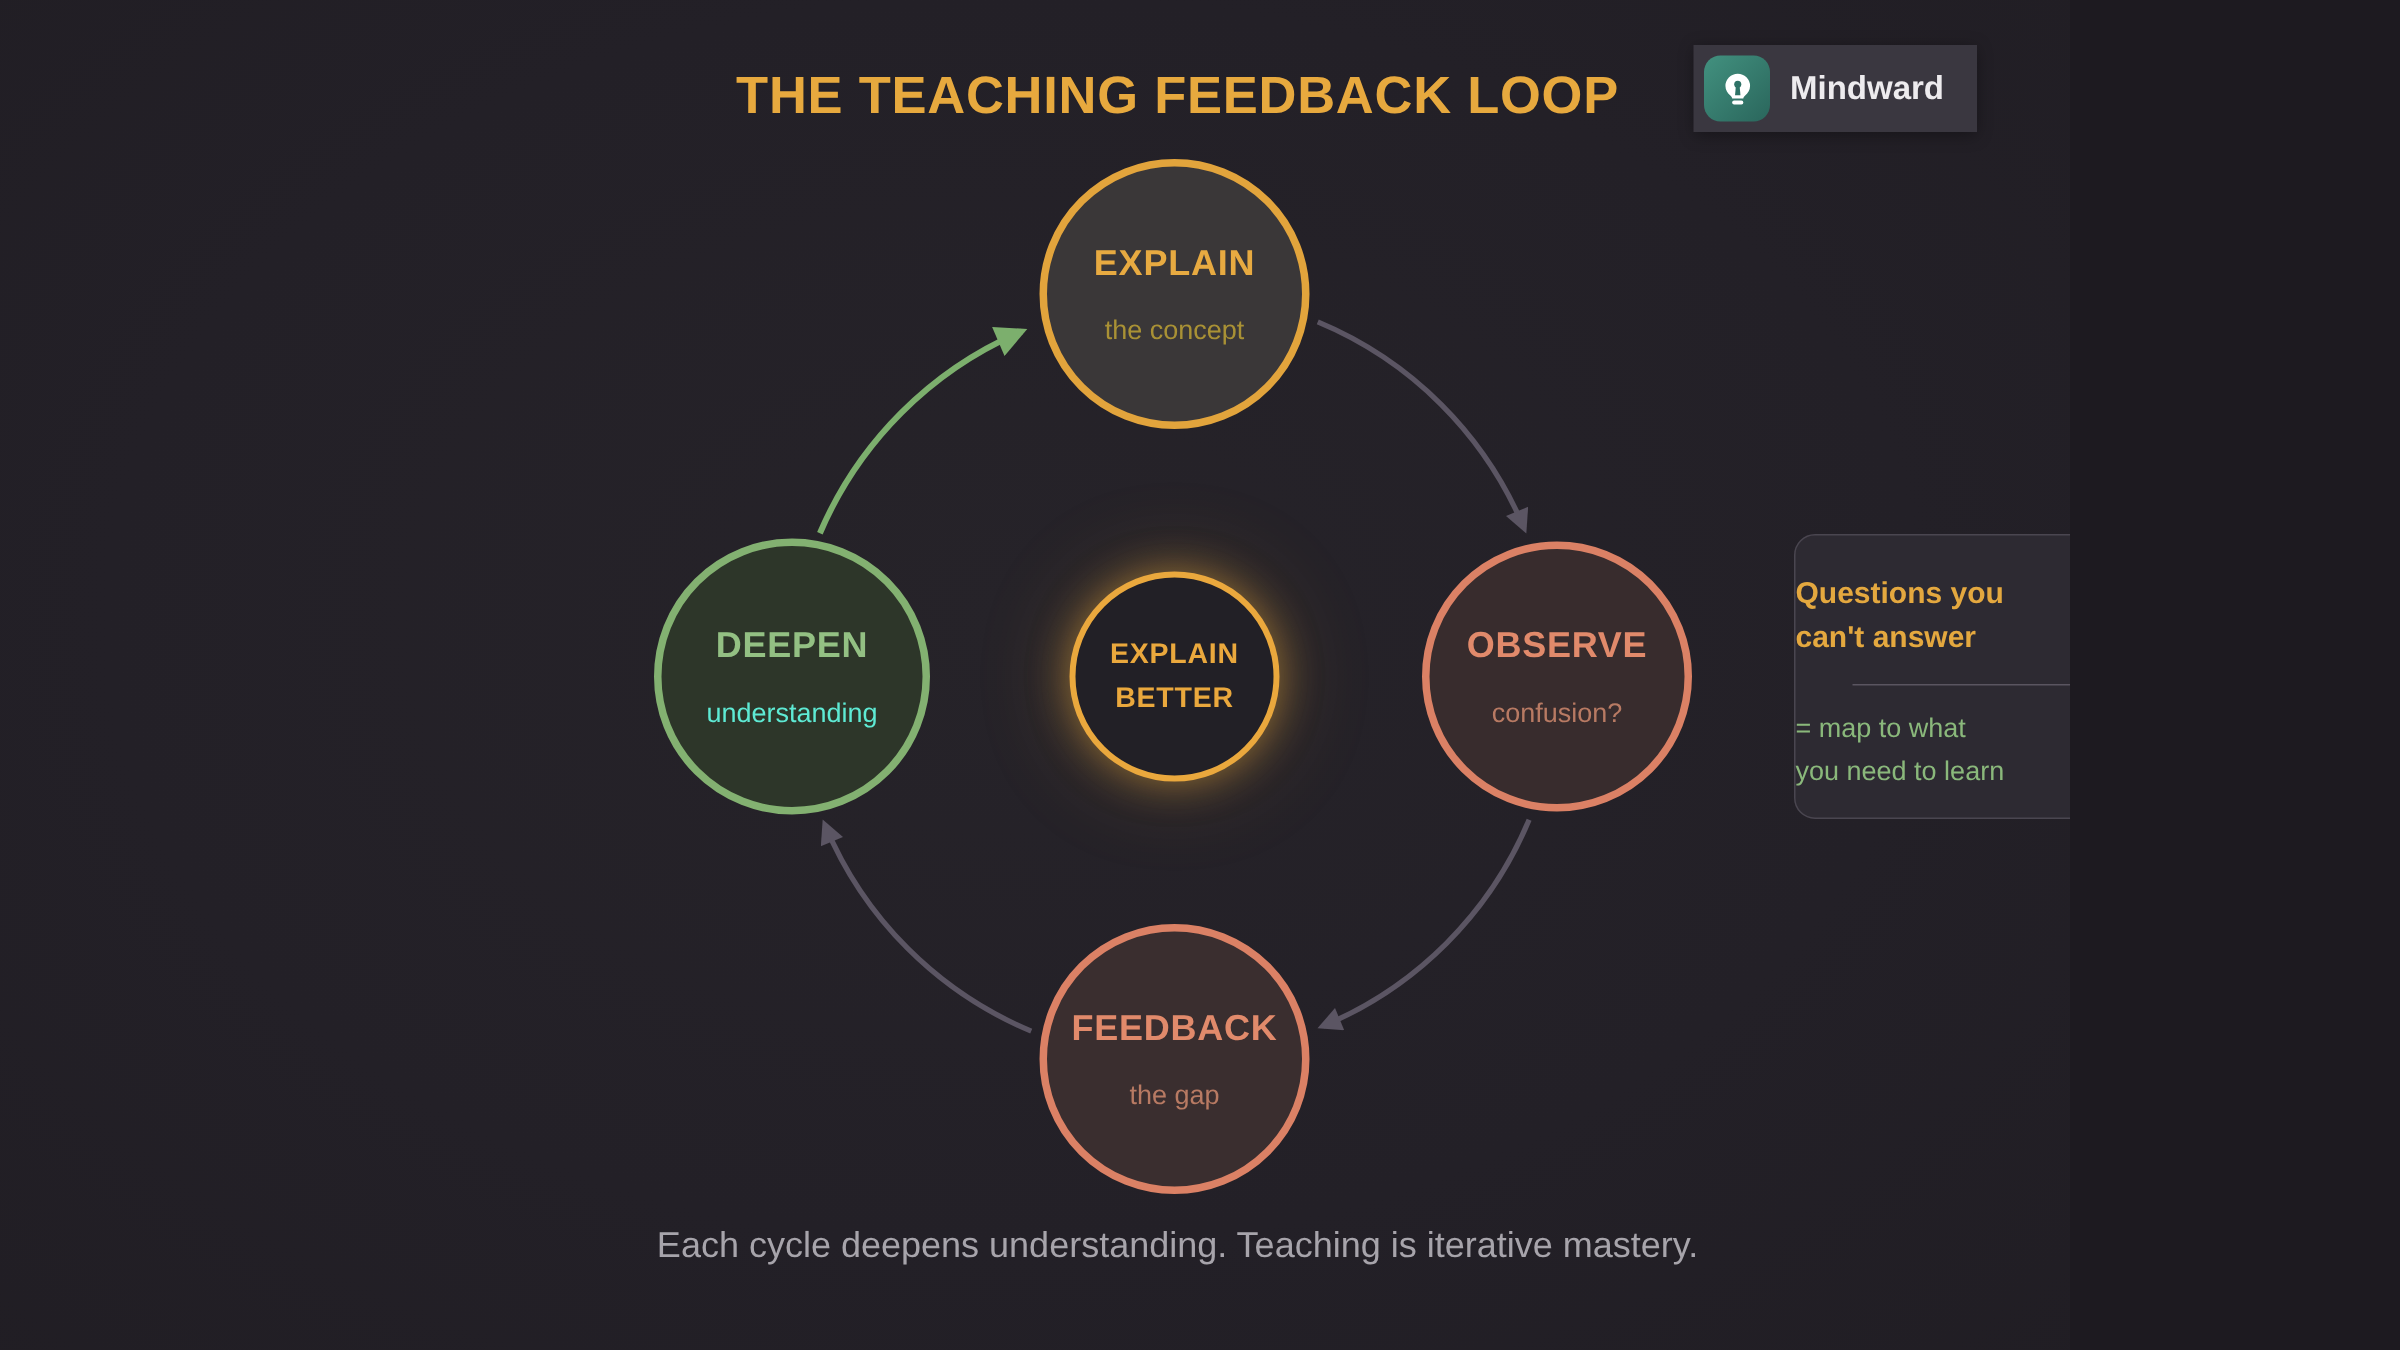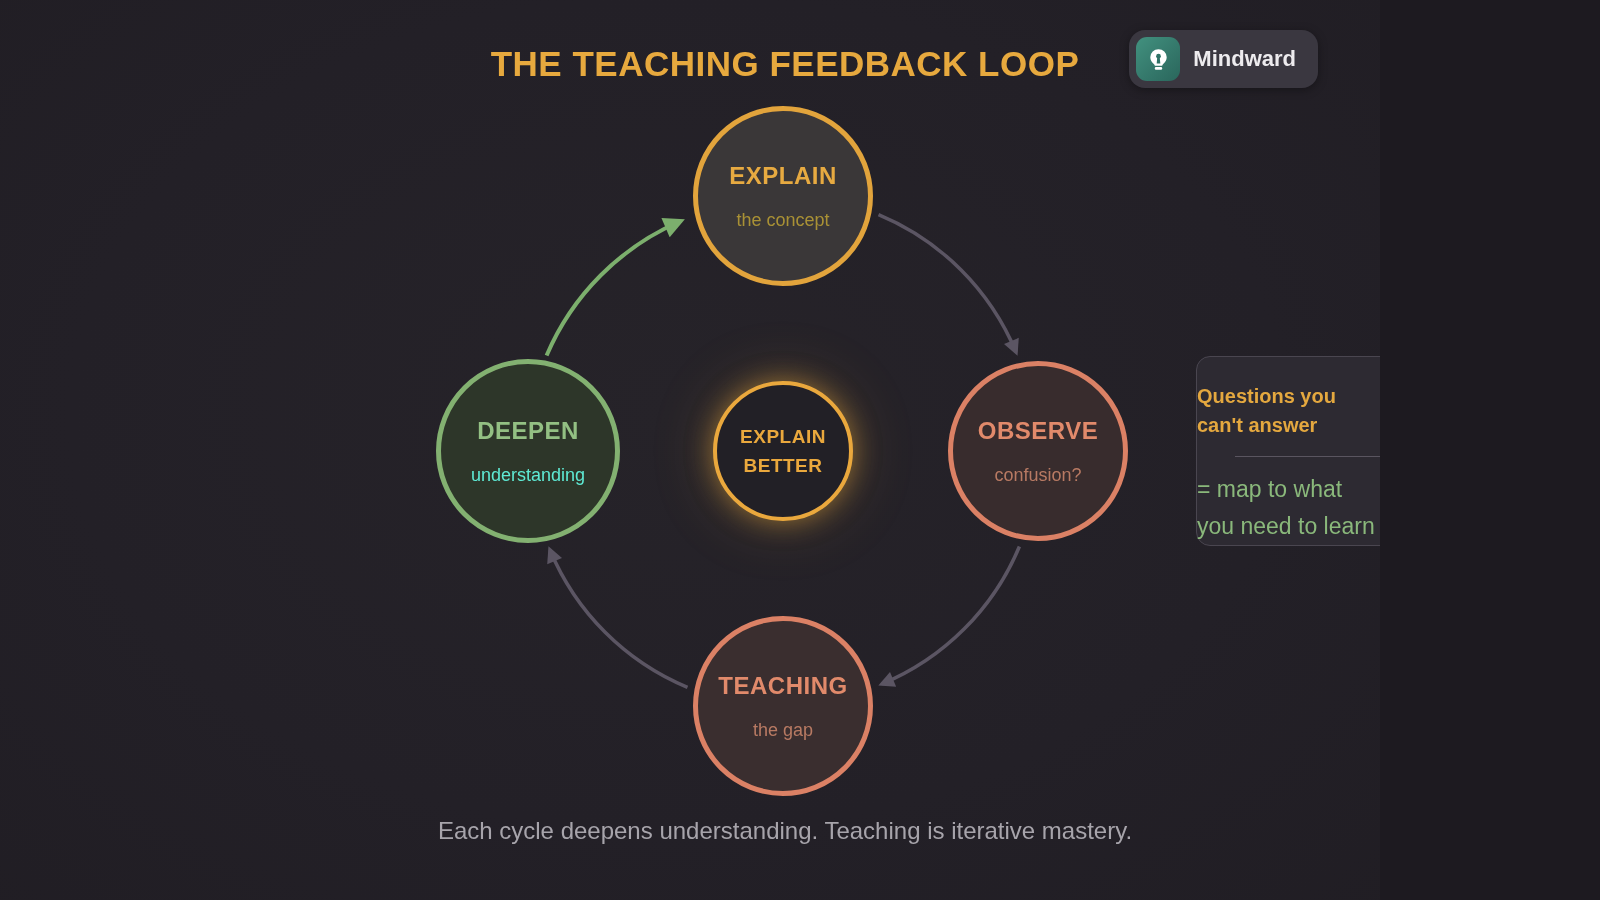--- a/index.html
+++ b/index.html
@@ -11,21 +11,21 @@
   }
   .page-title {
     position:absolute; top:44px; left:785px; transform:translateX(-50%);
     font-size:35px; font-weight:bold; letter-spacing:.5px; white-space:nowrap;
     color:#e7a93e;
   }
   
   .brand {
     position:absolute; top:30px; right:62px; height:58px;
     display:flex; align-items:center; gap:13px; padding:0 22px 0 7px;
-    background:#3a3740; border-radius:16px; box-shadow:0 2px 10px rgba(0,0,0,.35);
+    background:#3a3740; border-radius:0; box-shadow:0 2px 10px rgba(0,0,0,.35);
     cursor:pointer;
   }
   .brand-icon {
     width:44px; height:44px; border-radius:11px; flex:0 0 auto;
     background:linear-gradient(135deg,#42917f 0%, #2a665c 100%);
     display:flex; align-items:center; justify-content:center;
   }
   .brand-label { color:#edebee; font-size:22px; font-weight:600; }
 
   
@@ -70,21 +70,21 @@
 
   
   .panel {
     position:absolute; left:1196px; top:356px; width:274px; height:190px;
     background:#2d2a32; border:1px solid #4a4650; border-radius:14px;
     padding-top:25px; text-align:left;
   }
   .panel-title { color:#e4a83f; font-size:20px; font-weight:bold; line-height:1.45; }
   .panel-divider { width:196px; height:1px; background:#5a5560; border:none;
                    margin:16px auto 14px auto; }
-  .panel-body { color:#8ab87b; font-size:23px; line-height:1.6; }
+  .panel-body { color:#8ab87b; font-size:18px; line-height:1.6; }
 
   .caption {
     position:absolute; top:817px; left:785px; transform:translateX(-50%);
     font-size:24px; color:#a7a4ab; white-space:nowrap;
   }
 </style>
 </head>
 <body>
 
 <div class="stage">
@@ -122,21 +122,21 @@
     <div class="label">EXPLAIN</div>
     <div class="sub">the concept</div>
   </div>
 
   <div class="node node-observe">
     <div class="label">OBSERVE</div>
     <div class="sub">confusion?</div>
   </div>
 
   <div class="node node-identify">
-    <div class="label">TEACHING</div>
+    <div class="label">FEEDBACK</div>
     <div class="sub">the gap</div>
   </div>
 
   <div class="node node-deepen">
     <div class="label">DEEPEN</div>
     <div class="sub">understanding</div>
   </div>
 
   <div class="node node-center">
     <div class="line">EXPLAIN</div>

